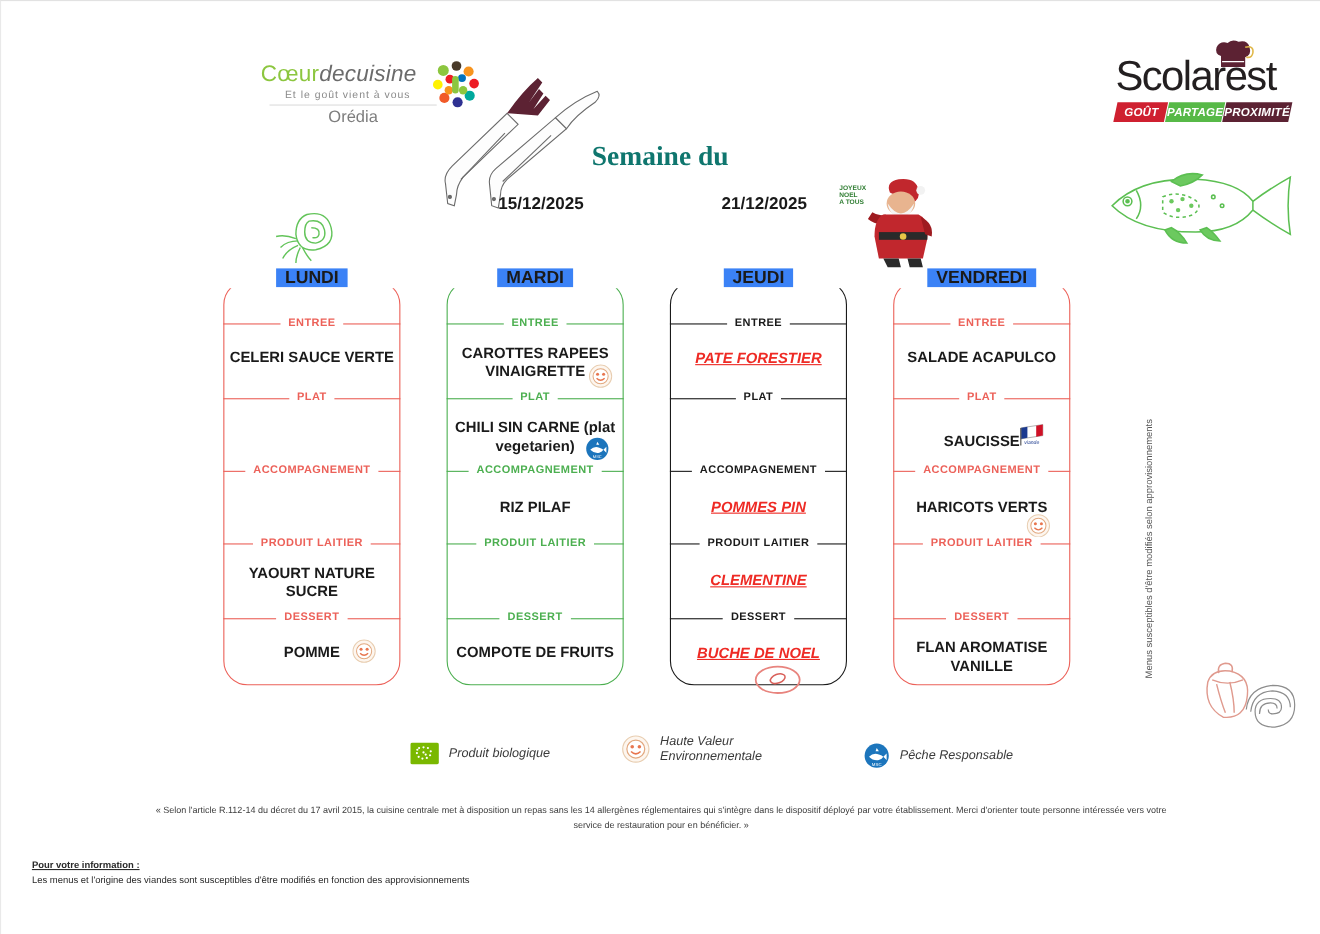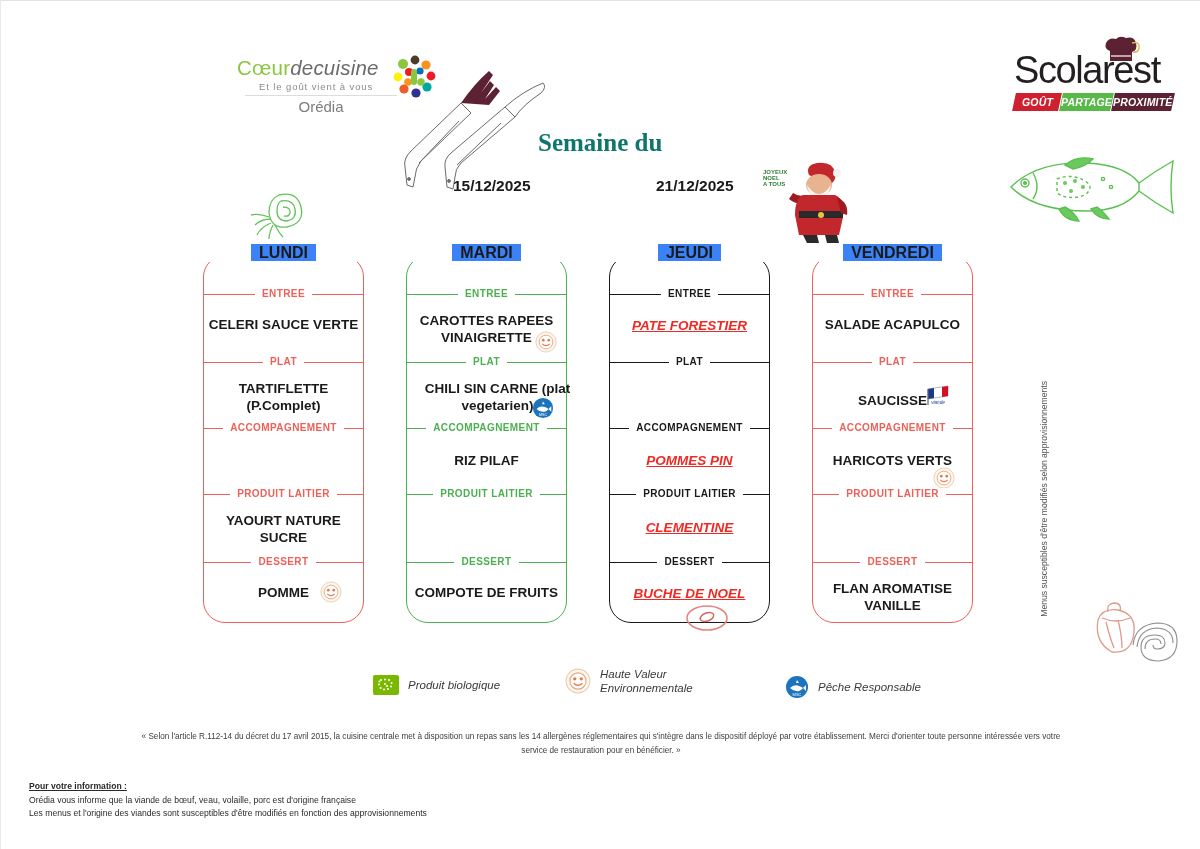--- a/index.html
+++ b/index.html
@@ -213,22 +213,20 @@
     <div class="card" style="left:202px;">
       <div class="card-box"></div>
       <div class="card-title"><span>LUNDI</span></div>
 
       <div class="sec-rule" style="top:39px;"></div>
       <div class="sec-label" style="top:33px;"><span>ENTREE</span></div>
       <div class="item" style="top:62px;">CELERI SAUCE VERTE</div>
 
       <div class="sec-rule" style="top:107px;"></div>
       <div class="sec-label" style="top:101px;"><span>PLAT</span></div>
-      <div class="item" style="top:126px; white-space:pre-line;">TARTIFLETTE
-(P.Complet)</div>
 
       <div class="sec-rule" style="top:173px;"></div>
       <div class="sec-label" style="top:167px;"><span>ACCOMPAGNEMENT</span></div>
       <div class="item" style="top:196px;"></div>
 
       <div class="sec-rule" style="top:239px;"></div>
       <div class="sec-label" style="top:233px;"><span>PRODUIT LAITIER</span></div>
       <div class="item" style="top:258px; white-space:pre-line;">YAOURT NATURE
 SUCRE</div>
 
@@ -255,21 +253,21 @@
       <svg class="badge hve" style="left:128px; top:76px;" viewBox="0 0 24 24">
         <circle cx="12" cy="12" r="11" fill="#fdf6ef" stroke="#e8cdb0" stroke-width="1"></circle>
         <circle cx="12" cy="12" r="7.5" fill="#fff" stroke="#e2a87f" stroke-width="1"></circle>
         <circle cx="9" cy="10" r="1.5" fill="#e8764f"></circle>
           <circle cx="15" cy="10" r="1.5" fill="#e8764f"></circle>
         <path d="M8 14 Q12 18 16 14" fill="none" stroke="#e8764f" stroke-width="1.3"></path>
       </svg>
 
       <div class="sec-rule" style="top:107px;"></div>
       <div class="sec-label" style="top:101px;"><span>PLAT</span></div>
-      <div class="item" style="top:126px; white-space:pre-line;margin-left:11px;">CHILI SIN CARNE (plat
+      <div class="item" style="top:126px; white-space:pre-line;">CHILI SIN CARNE (plat
 vegetarien)</div>
       <svg class="badge" style="left:126px; top:142px; width:22px; height:22px;" viewBox="0 0 24 24">
         <circle cx="12" cy="12" r="11" fill="#1c75bc"></circle>
         <path d="M5 13 Q9 9 14 11 Q17 12 18 13 Q17 15 14 16 Q9 17 5 13 Z" fill="#fff"></path>
         <path d="M18 13 L21 10 L21 16 Z" fill="#fff"></path>
         <path d="M11 8 L12 5 L14 8" fill="#fff"></path>
         <text x="12" y="21" font-size="4" fill="#fff" text-anchor="middle" font-family="sans-serif">MSC</text>
       </svg>
 
       <div class="sec-rule" style="top:173px;"></div>
@@ -415,17 +413,16 @@
       </svg>
       <div class="lg-txt">Pêche Responsable</div>
     </div>
   </div>
 
   <div class="vertical-note">Menus susceptibles d'être modifiés selon approvisionnements</div>
   <div class="article">« Selon l'article R.112-14 du décret du 17 avril 2015, la cuisine centrale met à disposition un repas sans les 14 allergènes réglementaires qui s'intègre dans le dispositif déployé par votre établissement. Merci d'orienter toute personne intéressée vers votre service de restauration pour en bénéficier. »</div>
 
   <div class="info">
     <div class="hd">Pour votre information :</div>
-    <div>Orédia vous informe que la viande de bœuf, veau, volaille, porc est d'origine française</div>
     <div>Les menus et l'origine des viandes sont susceptibles d'être modifiés en fonction des approvisionnements</div>
   </div>
 
 </div>
 
 </body></html>

